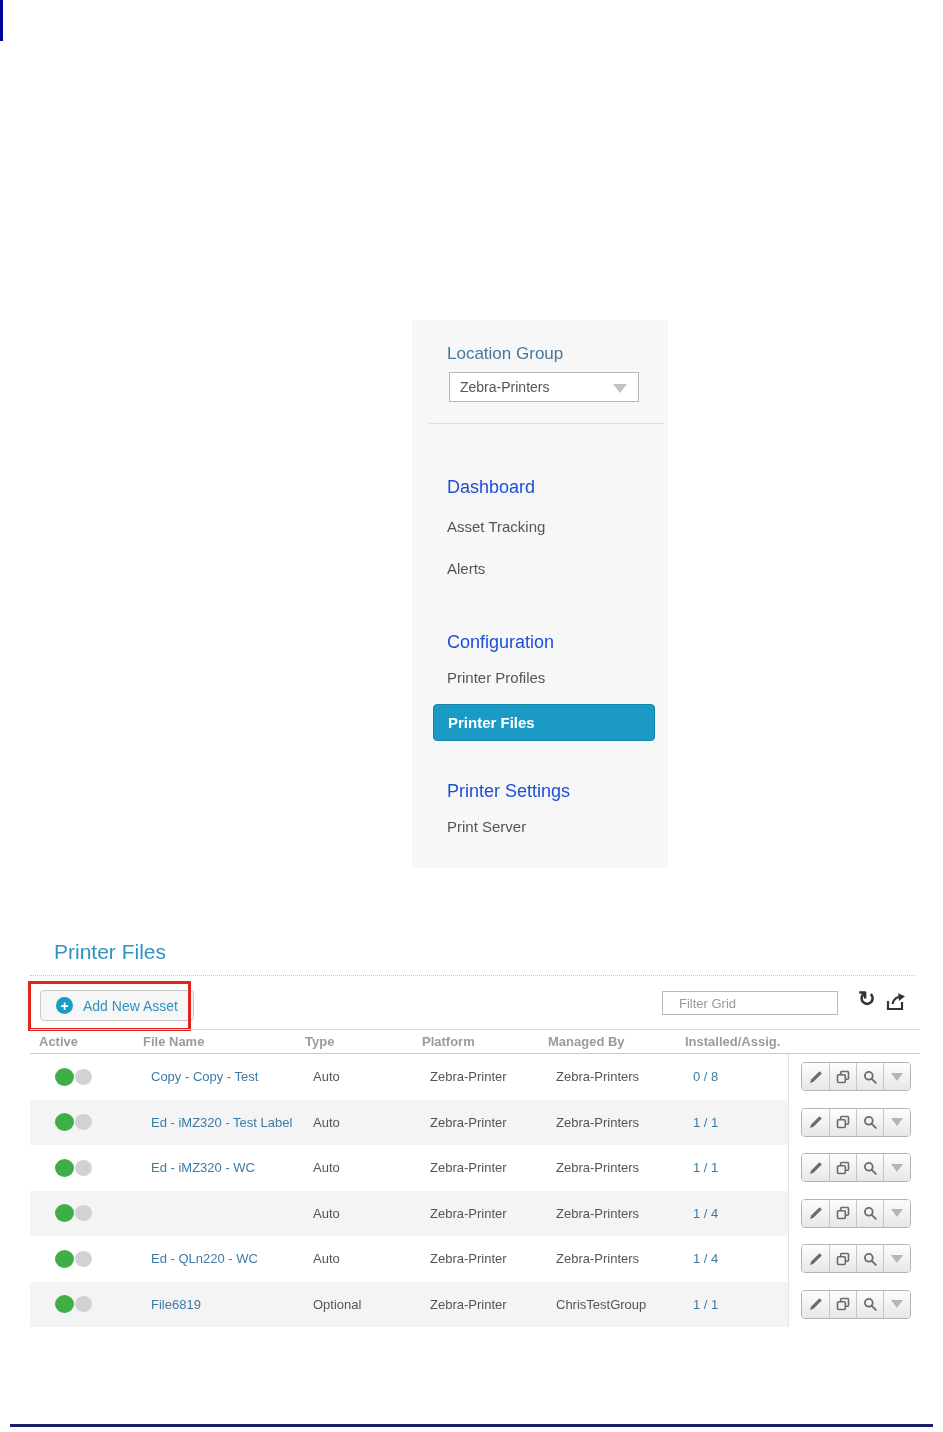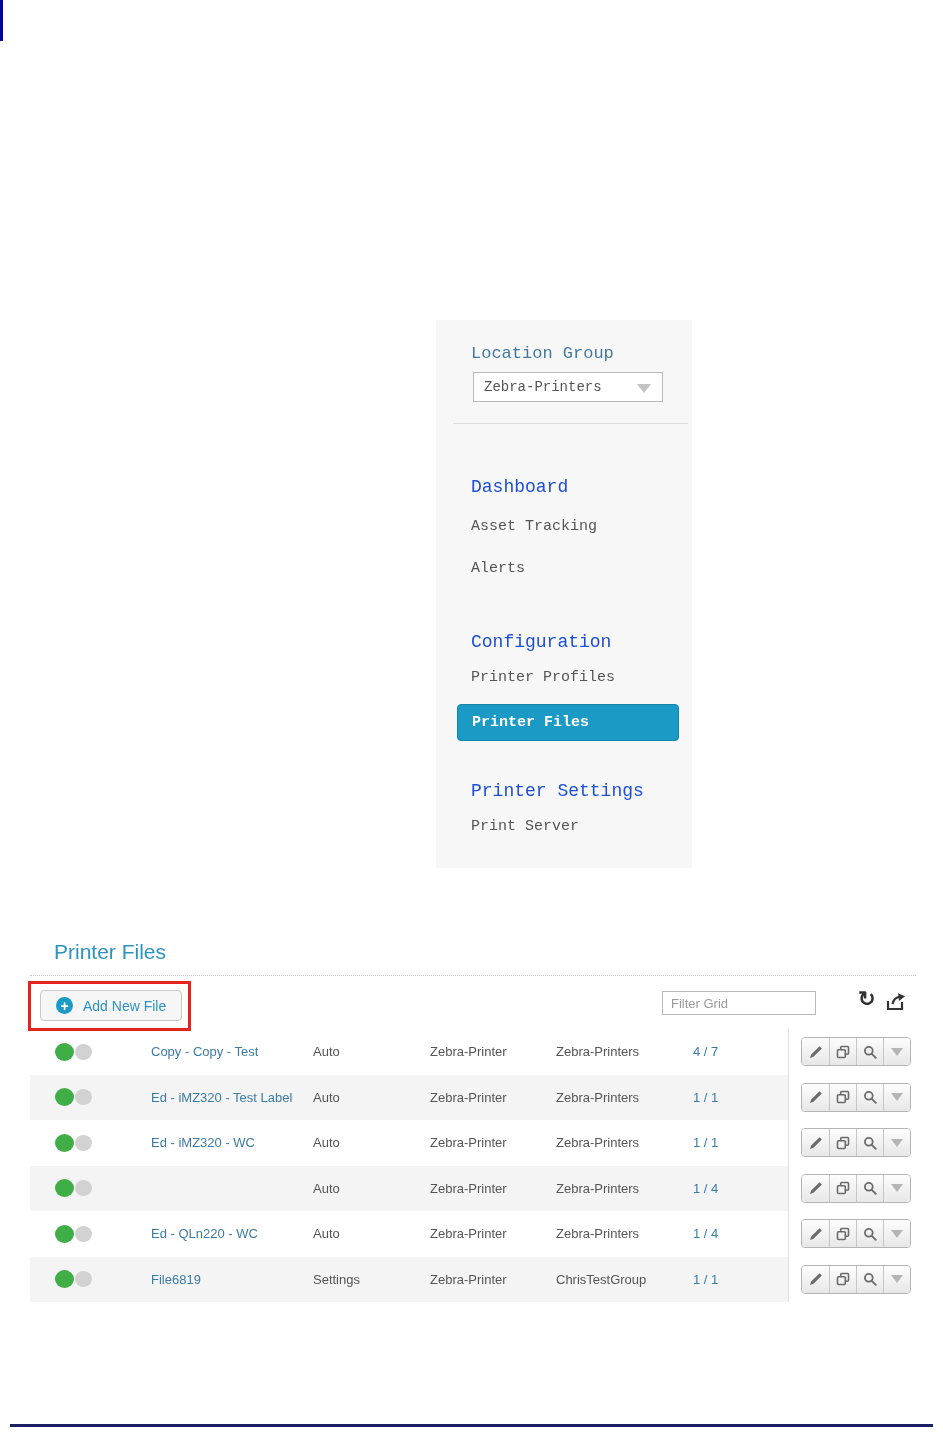--- a/index.html
+++ b/index.html
@@ -5,21 +5,21 @@
   html,body{margin:0;padding:0;background:#fff;}
   body{font-family:"Liberation Sans",sans-serif;}
   #page{position:relative;width:943px;height:1432px;background:#fff;overflow:hidden;}
   .abs{position:absolute;}
 
   
   #edge-bar{left:0;top:0;width:3px;height:41px;background:#0000a0;}
   #footer-rule{left:10px;top:1424px;width:923px;height:3px;background:#1b1f66;}
 
   
-  #sidebar{left:436px;top:320px;width:256px;height:548px;background:#f7f7f7;font-family:Liberation Mono, monospace;}
+  #sidebar{left:412px;top:320px;width:256px;height:548px;background:#f7f7f7;}
   #lg-label{position:absolute;left:35px;top:24px;font-size:17px;color:#44789e;}
   #lg-select{position:absolute;left:37px;top:52px;width:190px;height:30px;background:#fff;
     border:1px solid #b9b9b9;box-sizing:border-box;display:flex;align-items:center;
     padding:0 10px;font-size:14px;color:#555;cursor:pointer;}
   #lg-select .sel-tri{position:absolute;right:11px;top:11px;width:0;height:0;
     border-left:7px solid transparent;border-right:7px solid transparent;border-top:9px solid #c3c3c3;}
   #sb-divider{position:absolute;left:17px;top:103px;width:235px;height:1px;background:#ddd;}
   .sb-head{position:absolute;left:35px;font-size:18px;color:#1d4ed8;}
   .sb-item{position:absolute;left:35px;font-size:15px;color:#555;cursor:pointer;}
   #sb-head-dashboard{top:157px;}
@@ -35,22 +35,22 @@
 
   
   #page-title{left:54px;top:940px;font-size:21px;color:#2e93c1;}
   #title-divider{left:30px;top:975px;width:886px;height:0;border-top:1px dotted #c9c9c9;}
   #add-btn{left:40px;top:990px;height:31px;background:#f6f6f6;border:1px solid #c9c9c9;
     border-radius:4px;box-sizing:border-box;display:flex;align-items:center;gap:10px;
     padding:0 15px;font-size:14px;color:#2e93c1;cursor:pointer;font-family:inherit;}
   #plus-icon{width:17px;height:17px;border-radius:50%;background:#1b9ac6;color:#fff;
     display:flex;align-items:center;justify-content:center;font-size:14px;font-weight:bold;line-height:1;}
   #callout{left:28px;top:981px;width:163px;height:50px;border:3px solid #e3231c;box-sizing:border-box;pointer-events:none;}
-  #filter-input{left:662px;top:991px;width:154px;height:24px;border:1px solid #b9b9b9;
-    box-sizing:border-box;padding:0 8px;font-size:13px;color:#be185d;font-family:inherit;}
+  #filter-input{left:662px;top:991px;width:176px;height:24px;border:1px solid #b9b9b9;
+    box-sizing:border-box;padding:0 16px;font-size:13px;color:#be185d;font-family:inherit;}
   #filter-input::placeholder{color:#999;}
   #refresh-btn{left:858px;top:988px;font-size:21px;font-weight:bold;color:#333;cursor:pointer;line-height:1;background:none;border:none;padding:0;}
   #export-btn{left:886px;top:992px;cursor:pointer;background:none;border:none;padding:0;}
 
   
   #grid{left:30px;top:1029px;width:890px;}
   #grid-header{position:relative;height:23px;border-top:1px solid #ddd;border-bottom:1px solid #ccc;}
   .th{position:absolute;top:4px;font-size:13px;font-weight:bold;color:#9b9b9b;}
   .th-0{left:9px}.th-1{left:113px}.th-2{left:275px}.th-3{left:392px}.th-4{left:518px}.th-5{left:655px}
   #grid-body{position:relative;}
@@ -101,48 +101,56 @@
 
     <div class="sb-head" id="sb-head-system">Printer Settings</div>
     <div class="sb-item" id="sb-item-printserver">Print Server</div>
   </div>
 
   <div class="abs" id="page-title">Printer Files</div>
   <div class="abs" id="title-divider"></div>
 
   <button class="abs" id="add-btn">
     <span id="plus-icon">+</span>
-    <span>Add New File</span>
+    <span>Add New Asset</span>
   </button>
   <div class="abs" id="callout"></div>
 
   <input class="abs" id="filter-input" type="text" placeholder="Filter Grid" style="">
   <button class="abs" id="refresh-btn">↻</button>
   <button class="abs" id="export-btn">
     <svg width="21" height="19" viewBox="0 0 21 19">
       <path d="M2 9 V17 H16 V10" fill="none" stroke="#333" stroke-width="2.2"></path>
       <path d="M6.5 12 C7.5 7.5, 10 5.5, 13 5" fill="none" stroke="#333" stroke-width="2.2"></path>
       <path d="M12 1.2 L19 4.2 L13 9 Z" fill="#333"></path>
     </svg>
   </button>
 
   <div class="abs" id="grid">
+    <div id="grid-header">
+      <span class="th th-0">Active</span>
+      <span class="th th-1">File Name</span>
+      <span class="th th-2">Type</span>
+      <span class="th th-3">Platform</span>
+      <span class="th th-4">Managed By</span>
+      <span class="th th-5">Installed/Assig.</span>
+    </div>
     <div id="grid-body">
       <div id="col-sep"></div>
     <div class="trow">
     <div class="row-strip"></div>
     <div class="cell c-active">
       <span class="dot dot-on"></span>
       <span class="dot dot-off"></span>
     </div>
     <a class="cell c-file link">Copy - Copy - Test</a>
     <div class="cell c-type">Auto</div>
     <div class="cell c-platform">Zebra-Printer</div>
     <div class="cell c-managed">Zebra-Printers</div>
-    <a class="cell c-installed link">4 / 7</a>
+    <a class="cell c-installed link">0 / 8</a>
     <div class="actions">
       <button class="abtn">
         <svg width="14" height="14" viewBox="0 0 14 14">
           <path d="M1 13 L2.2 9.5 L10.5 1.2 L12.8 3.5 L4.5 11.8 Z" fill="#6b6b6b"></path>
         </svg>
       </button>
       <button class="abtn">
         <svg width="14" height="14" viewBox="0 0 14 14">
           <rect x="4.7" y="1.5" width="7.8" height="7.8" rx="1" fill="none" stroke="#6b6b6b" stroke-width="1.6"></rect>
           <rect x="1.5" y="4.7" width="7.8" height="7.8" rx="1" fill="#f2f2f2" stroke="#6b6b6b" stroke-width="1.6"></rect>
@@ -294,21 +302,21 @@
       </button>
     </div>
   </div>
         <div class="trow alt">
     <div class="row-strip"></div>
     <div class="cell c-active">
       <span class="dot dot-on"></span>
       <span class="dot dot-off"></span>
     </div>
     <a class="cell c-file link">File6819</a>
-    <div class="cell c-type">Settings</div>
+    <div class="cell c-type">Optional</div>
     <div class="cell c-platform">Zebra-Printer</div>
     <div class="cell c-managed">ChrisTestGroup</div>
     <a class="cell c-installed link">1 / 1</a>
     <div class="actions">
       <button class="abtn">
         <svg width="14" height="14" viewBox="0 0 14 14">
           <path d="M1 13 L2.2 9.5 L10.5 1.2 L12.8 3.5 L4.5 11.8 Z" fill="#6b6b6b"></path>
         </svg>
       </button>
       <button class="abtn">

